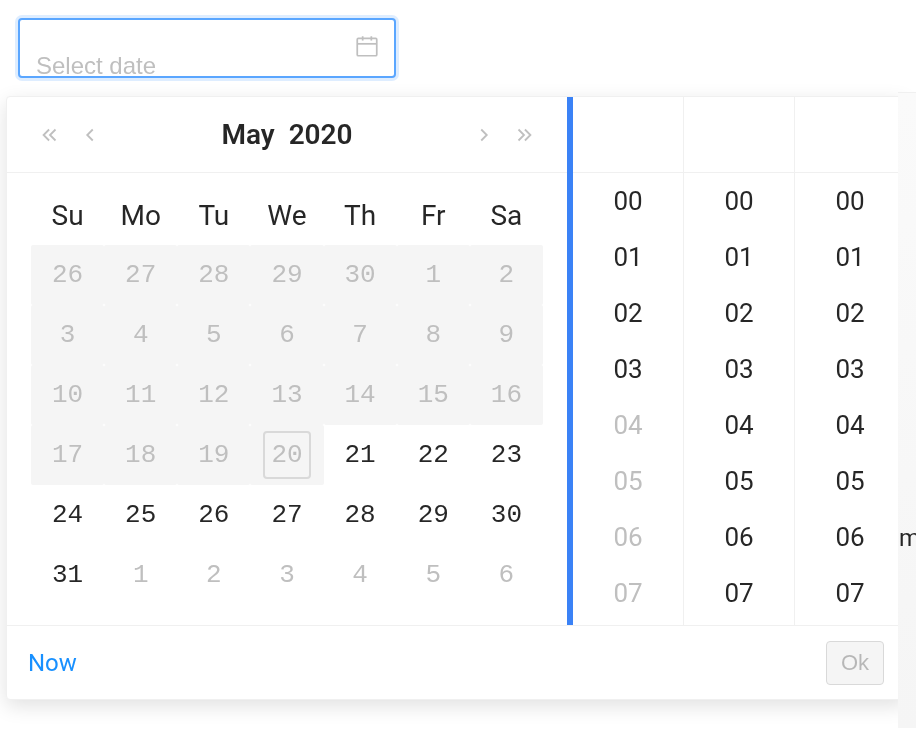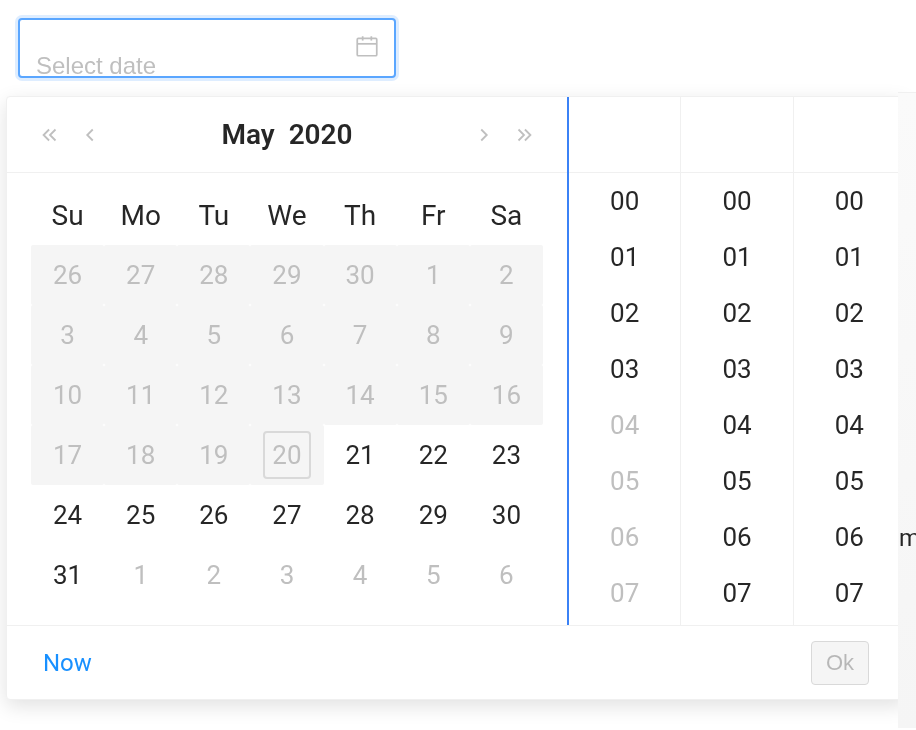--- a/index.html
+++ b/index.html
@@ -44,21 +44,21 @@
     background: #fff;
     border-radius: 4px;
     box-shadow: 0 6px 20px rgba(0,0,0,0.12);
     border: 1px solid #f0f0f0;
   }
 
   .panel-body { display: flex; }
   .cal-side { flex: 0 0 560px; }
   .time-side {
     flex: 1;
-    border-left: 2px solid #3b82f6;
+    border-left: 6px solid #3b82f6;
     display: flex;
     height: 528px;
   }
 
   
   .cal-header {
     height: 76px;
     display: flex;
     align-items: center;
     justify-content: center;
@@ -90,20 +90,21 @@
     display: flex; align-items: center; justify-content: center;
   }
   .dow { font-size: 28px; color: rgba(0,0,0,0.85); }
   .day {
     font-size: 26px;
     width: 48px; height: 48px;
     border-radius: 4px;
     display: flex; align-items: center; justify-content: center;
     cursor: pointer;
     color: rgba(0,0,0,0.85);
+    font-family: Liberation Mono, monospace;
   }
   .day.out { color: #bfbfbf; }
   .day.past { color: #bfbfbf; }
   .past-row-bg {
     background: #f5f5f5;
     border-radius: 2px;
   }
   .today-ring { border: 2px solid #d9d9d9; border-radius: 4px; box-sizing: border-box; }
 
   
@@ -124,21 +125,21 @@
   }
   .time-item.disabled { color: #bfbfbf; cursor: not-allowed; }
 
   
   .panel-footer {
     border-top: 1px solid #f0f0f0;
     height: 74px;
     display: flex;
     align-items: center;
     justify-content: space-between;
-    padding: 0 36px;
+    padding: 0 21px;
   }
   .now-link { color: #1890ff; font-size: 24px; cursor: pointer; }
   .ok-btn {
     border: 1px solid #d9d9d9;
     background: #f5f5f5;
     color: rgba(0,0,0,0.25);
     border-radius: 4px;
     padding: 8px 14px;
     font-size: 22px;
     cursor: not-allowed;

